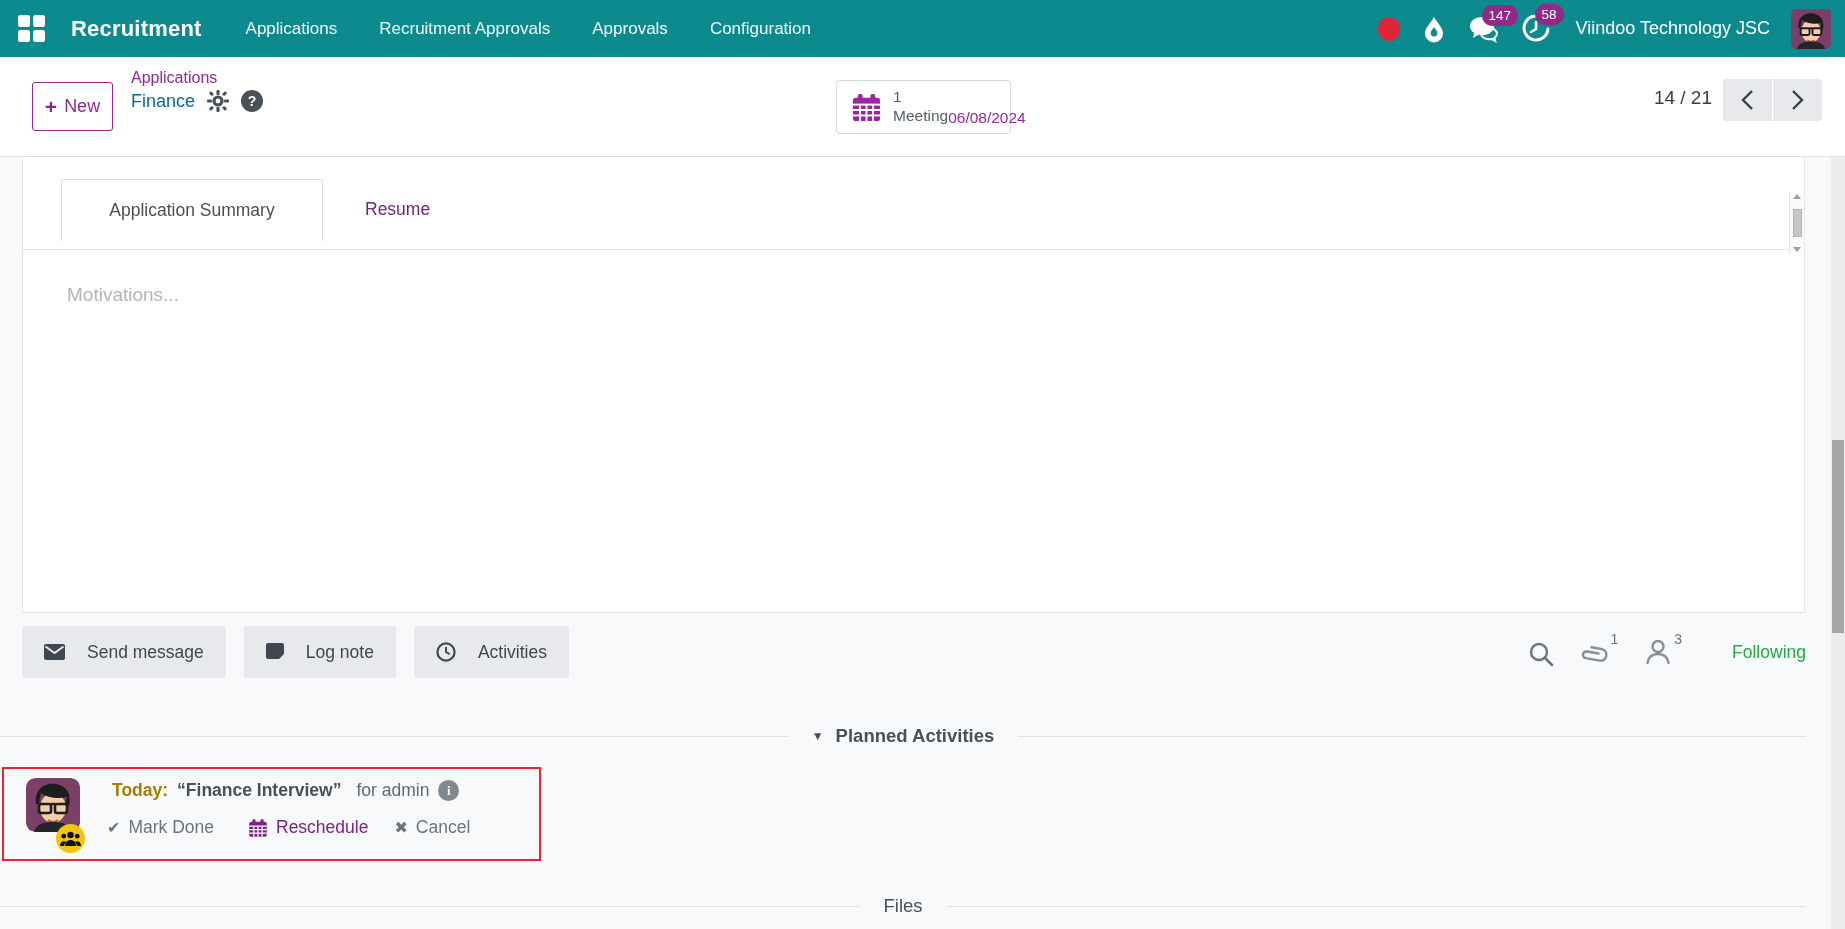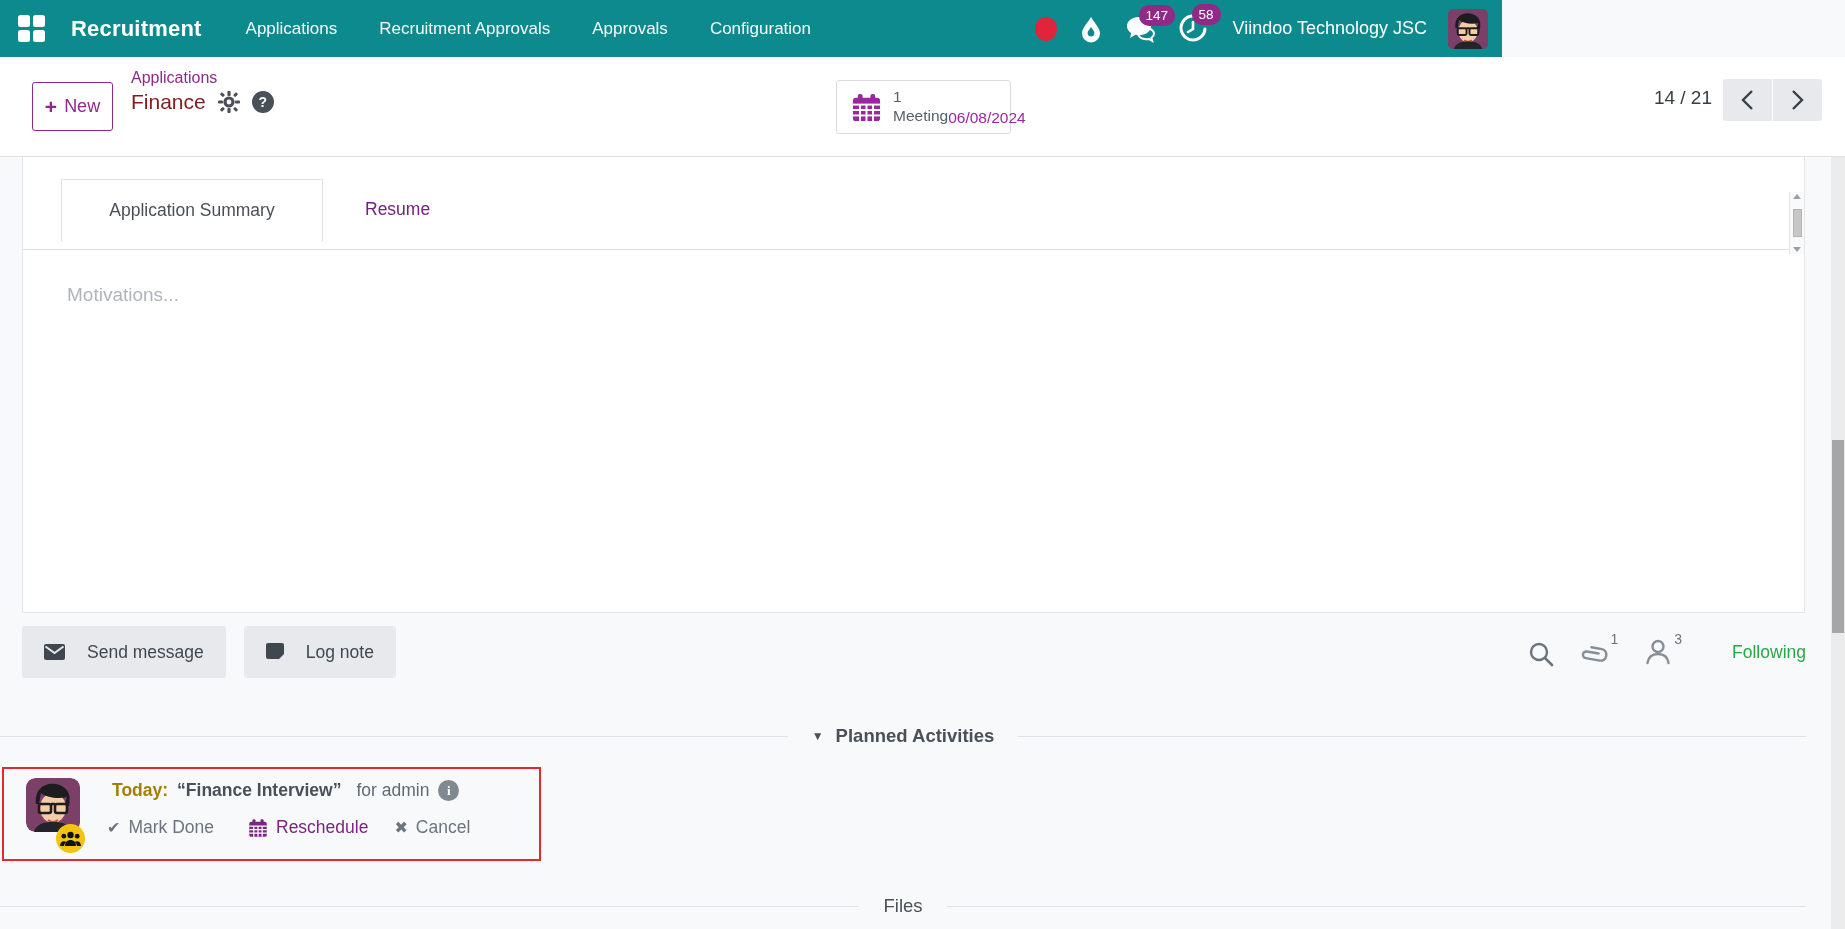--- a/index.html
+++ b/index.html
@@ -1,40 +1,40 @@
 <!DOCTYPE html>
 <html><head>
 <meta charset="utf-8">
 <style>
   * { margin:0; padding:0; box-sizing:border-box; }
   html,body { width:1845px; height:929px; }
   body { font-family:"Liberation Sans", sans-serif; background:#f8f9fa; overflow:hidden; position:relative; color:#495057; }
 
   
-  .nav { position:absolute; left:0; top:0; width:1502px; height:57px; background:#0d8a8e; display:flex; align-items:center; padding:0 14px 0 18px; }
+  .nav { position:absolute; left:0; top:0; width:1845px; height:57px; background:#0d8a8e; display:flex; align-items:center; padding:0 14px 0 18px; }
   .apps-grid { width:27px; height:27px; display:grid; grid-template-columns:12px 12px; grid-template-rows:12px 12px; gap:3px; cursor:pointer; }
   .apps-grid span { background:#fff; border-radius:2.5px; }
   .brand { color:#fff; font-size:22px; font-weight:bold; margin-left:26px; letter-spacing:.2px; }
   .menu { display:flex; gap:38px; margin-left:42px; }
   .menu-item { color:rgba(255,255,255,.96); font-size:17px; cursor:pointer; padding:6px 2px; }
   .nav-right { margin-left:auto; display:flex; align-items:center; gap:21px; }
   .tray { position:relative; display:flex; align-items:center; cursor:pointer; }
   .badge { position:absolute; top:-10px; left:14px; background:#8f2b87; color:#fff; font-size:13.5px; line-height:1; padding:4px 7px; border-radius:10px; }
   .red-dot { width:22px; height:24px; border-radius:50%; background:#e0243a; }
   .company { color:#fff; font-size:18px; margin-left:4px; }
   .avatar-sm { width:40px; height:40px; border-radius:5px; overflow:hidden; cursor:pointer; }
 
   
   .crumb-bar { position:absolute; left:0; top:57px; width:1845px; height:99px; background:#fff; }
   .btn-new { position:absolute; left:32px; top:25px; width:81px; height:49px; background:#fff; border:1px solid #8f2a8a; border-radius:3px; color:#8f2a8a; font-size:18px; display:flex; align-items:center; justify-content:center; gap:7px; cursor:pointer; }
   .btn-new .plus { font-size:21px; font-weight:bold; line-height:1; }
   .crumbs { position:absolute; left:131px; top:12px; }
   .crumb-parent { color:#8f2a8a; font-size:16px; cursor:pointer; display:block; }
   .crumb-row { display:flex; align-items:center; gap:12px; margin-top:3px; }
-  .crumb-current { color:#7f1d1d; font-size:21px; }
+  .crumb-current { color:#0369a1; font-size:18px; }
   .icon-circle { width:22px; height:22px; border-radius:50%; background:#495057; color:#fff; font-size:14px; font-weight:bold; display:flex; align-items:center; justify-content:center; cursor:pointer; }
   .meeting-btn { position:absolute; left:836px; top:23px; width:175px; height:54px; background:#fff; border:1px solid #d9dcdf; border-radius:3px; display:flex; align-items:center; gap:11px; padding:0 14px; cursor:pointer; }
   .meeting-txt { display:flex; flex-direction:row; line-height:1.25; }
   .meeting-count { color:#56606a; font-size:15.5px; }
   .meeting-date { color:#9a27a0; font-size:15.5px;margin-top:21px; }
   .pager-num { position:absolute; right:133px; top:30px; font-size:19px; color:#374047; }
   .pager-btn { position:absolute; top:22px; width:49px; height:42px; background:#e7e9ed; border:none; border-radius:3px; display:flex; align-items:center; justify-content:center; cursor:pointer; }
   .pager-prev { right:73px; border-radius:3px 0 0 3px; }
   .pager-next { right:23px; border-radius:0 3px 3px 0; }
 
@@ -234,20 +234,27 @@
           <path d="M1.5 2.5 L10.5 9 L19.5 2.5" fill="none" stroke="#e7e9ed" stroke-width="2"></path>
         </svg>
       <span>Send message</span>
     </button>
     <button class="chat-btn">
       <svg width="18" height="18" viewBox="0 0 18 18">
           <path d="M0 2 a2 2 0 0 1 2-2 h14 a2 2 0 0 1 2 2 v9 l-5 5 h-11 a2 2 0 0 1-2-2z M13 16 v-5 h5" fill="#3f4850"></path>
         </svg>
       <span>Log note</span>
     </button>
+    <button class="chat-btn">
+      <svg width="20" height="20" viewBox="0 0 20 20">
+          <circle cx="10" cy="10" r="8.6" fill="none" stroke="#3f4850" stroke-width="2.2"></circle>
+          <path d="M10 5 v5 l3.6 2.2" fill="none" stroke="#3f4850" stroke-width="2"></path>
+        </svg>
+      <span>Activities</span>
+    </button>
 
     <div class="chat-icons">
       <span class="sup-wrap" style="margin-top:4px;">
         <svg width="26" height="26" viewBox="0 0 26 26">
             <circle cx="11" cy="11" r="8" fill="none" stroke="#6c757d" stroke-width="2.4"></circle>
             <path d="M17 17 L24 24" stroke="#6c757d" stroke-width="2.6" stroke-linecap="round"></path>
           </svg>
       </span>
       <span class="sup-wrap">
         <svg width="28" height="30" viewBox="0 0 28 30">

